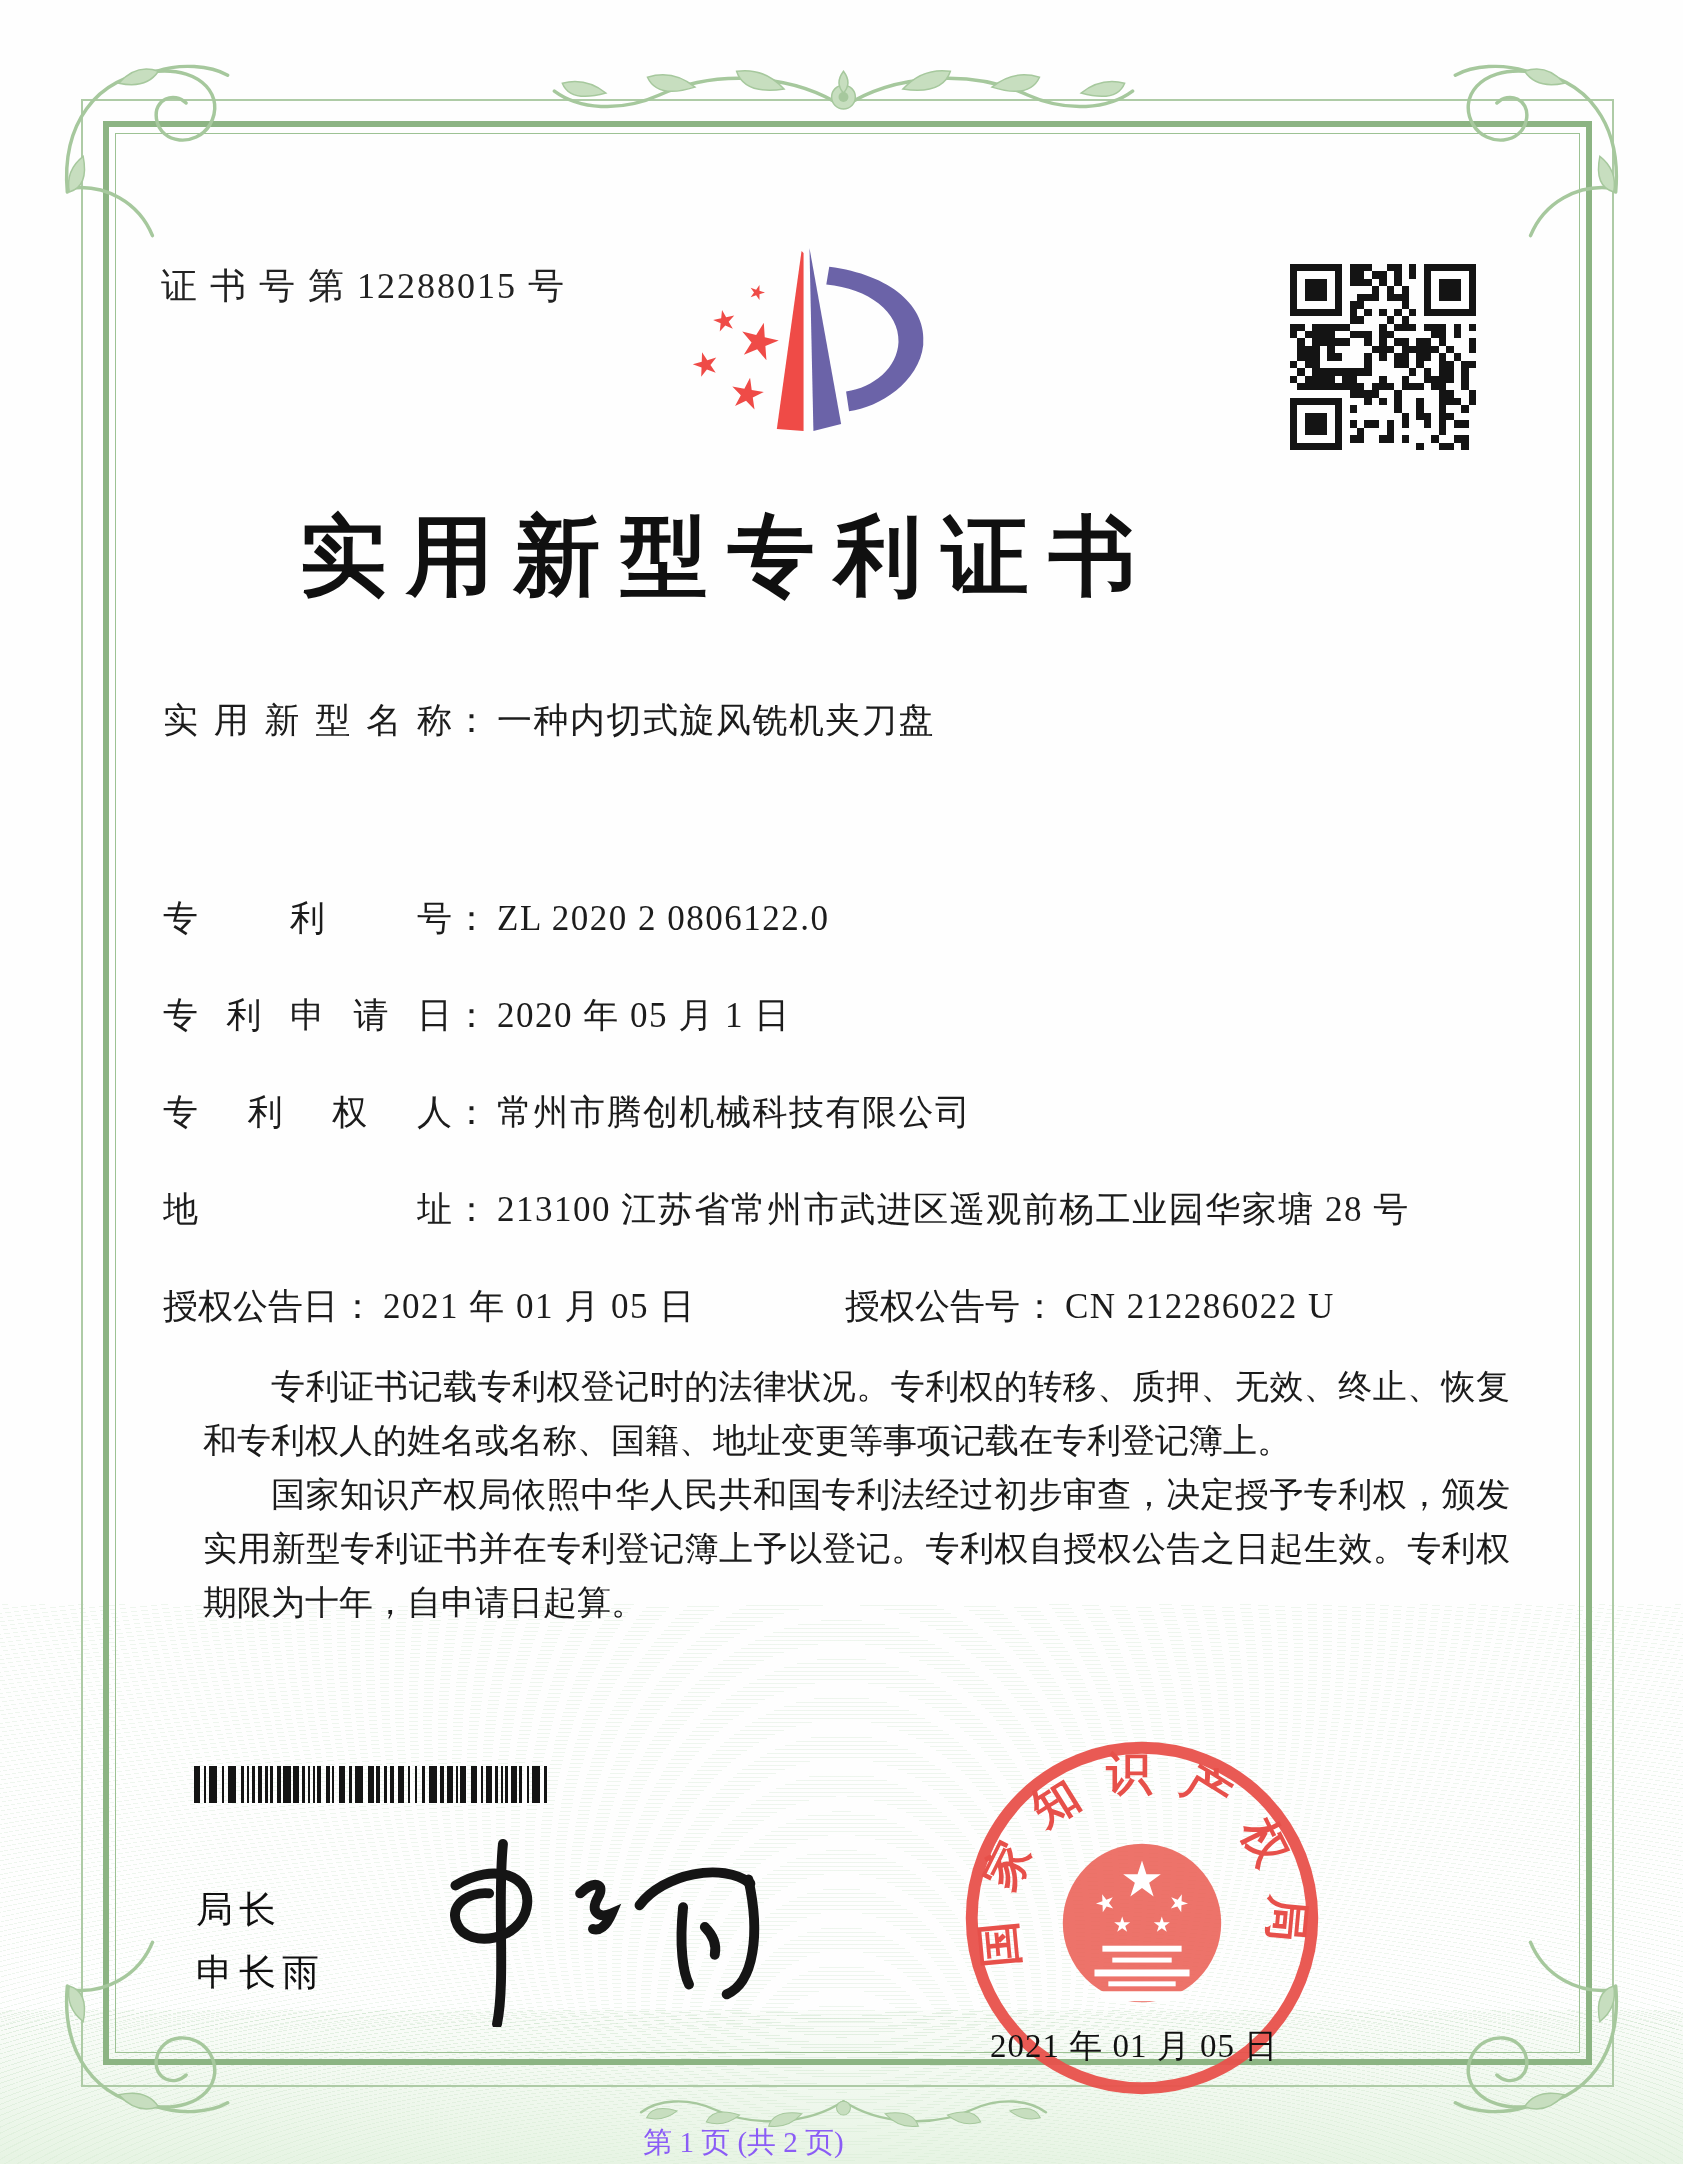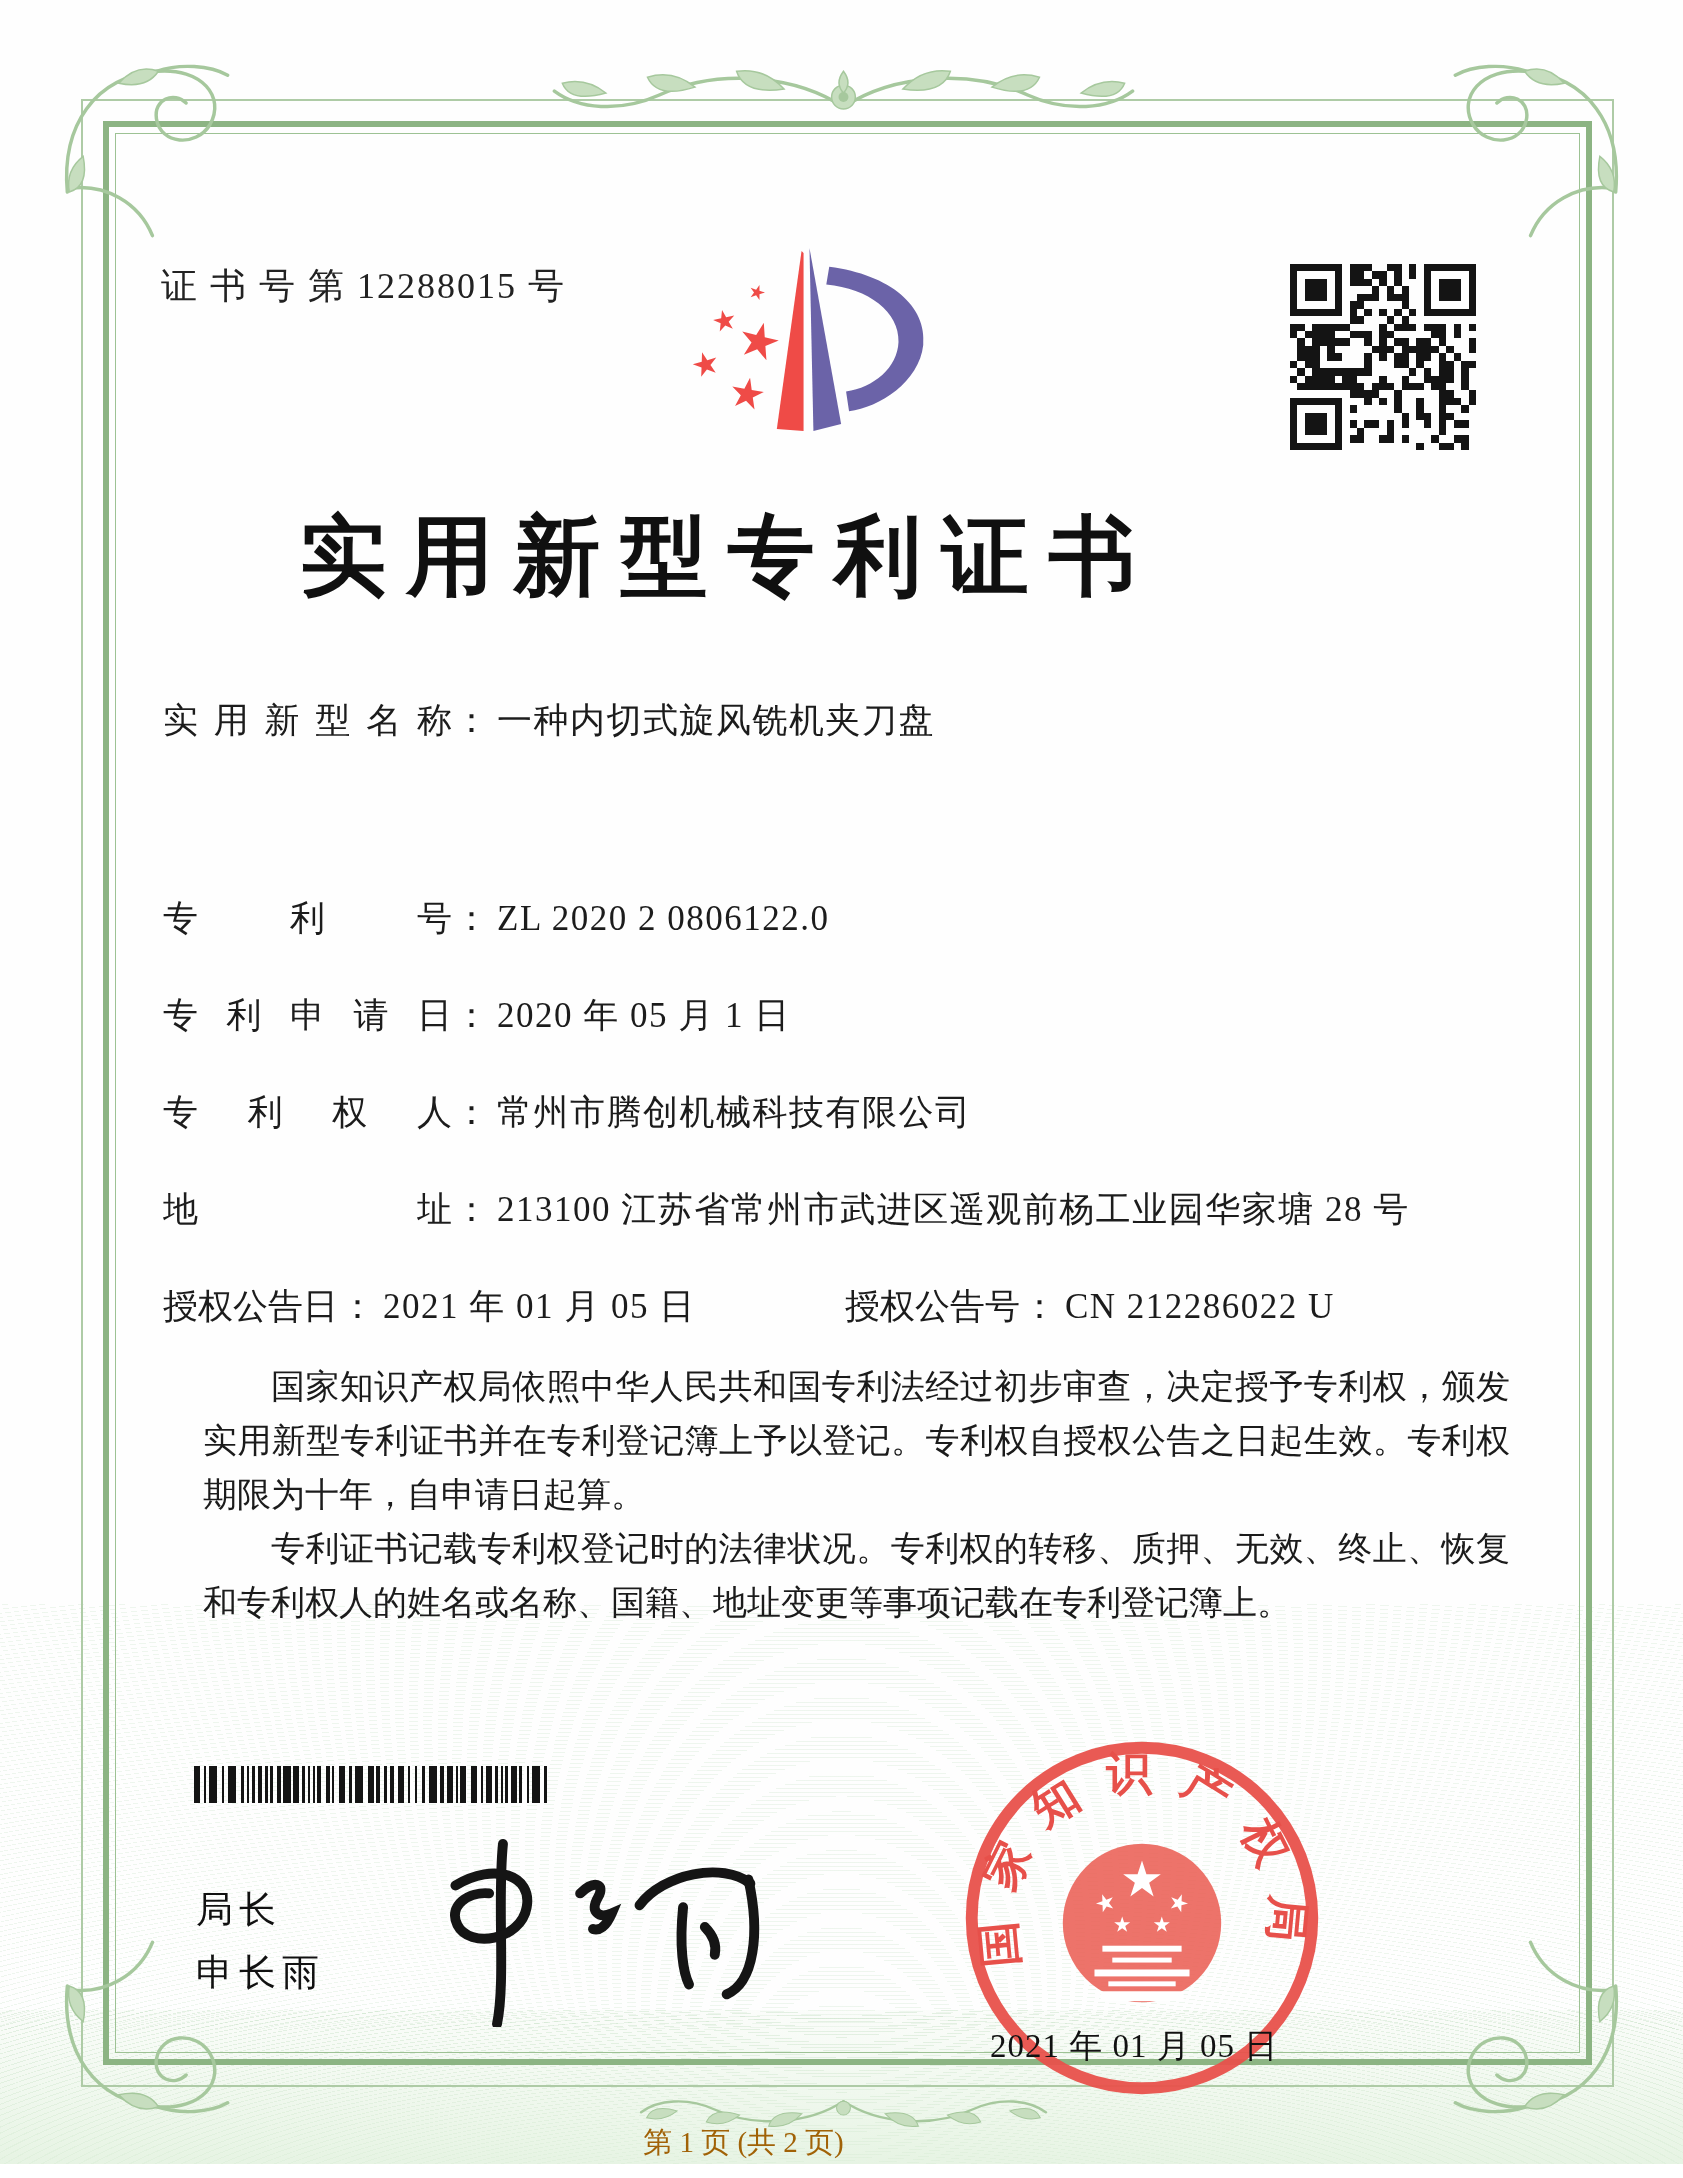--- a/index.html
+++ b/index.html
@@ -42,21 +42,21 @@
 
   .barcode{position:absolute;left:194px;top:1766px;width:356px;height:37px;display:flex;z-index:2;}
   .barcode span{display:block;height:100%;background:#141414;flex:0 0 auto;}
 
   .sig-label{position:absolute;left:196px;z-index:2;font-family:"Liberation Sans","DejaVu Sans",sans-serif;
              font-size:37px;letter-spacing:6px;color:#111;}
   .signature{position:absolute;left:386px;top:1834px;z-index:3;}
 
   .seal{position:absolute;left:944px;top:1720px;z-index:3;}
   .seal-date{position:absolute;left:990px;top:2024px;font-size:33px;letter-spacing:1px;color:#111;z-index:4;}
-  .footer{position:absolute;left:594px;top:2123px;width:299px;text-align:center;font-size:29px;color:#a16207;z-index:2;}
+  .footer{position:absolute;left:594px;top:2123px;width:299px;text-align:center;font-size:29px;color:#8b5cf6;z-index:2;}
 </style>
 </head>
 <body>
 
 <div class="page">
 
   <div class="wave1"></div>
   <div class="wave2"></div>
 
   <div class="frame frame-outer"></div>
@@ -450,22 +450,22 @@
   </div>
 
   <div class="field" style="top:1283px">
     <span class="glabel">授权公告日</span><span class="fcolon">：</span><span class="fvalue">2021 年 01 月 05 日</span>
     <span class="gpair2">
       <span class="glabel">授权公告号</span><span class="fcolon">：</span><span class="fvalue">CN 212286022 U</span>
     </span>
   </div>
 
   <div class="body-text">
+    <p>专利证书记载专利权登记时的法律状况。专利权的转移、质押、无效、终止、恢复和专利权人的姓名或名称、国籍、地址变更等事项记载在专利登记簿上。</p>
     <p>国家知识产权局依照中华人民共和国专利法经过初步审查，决定授予专利权，颁发实用新型专利证书并在专利登记簿上予以登记。专利权自授权公告之日起生效。专利权期限为十年，自申请日起算。</p>
-    <p>专利证书记载专利权登记时的法律状况。专利权的转移、质押、无效、终止、恢复和专利权人的姓名或名称、国籍、地址变更等事项记载在专利登记簿上。</p>
   </div>
 
   <div id="barcode" class="barcode">
       <span style="width:6px;margin-right:4px"></span>
       <span style="width:2px;margin-right:3px"></span>
       <span style="width:8px;margin-right:5px"></span>
       <span style="width:2px;margin-right:4px"></span>
       <span style="width:8px;margin-right:5px"></span>
       <span style="width:3px;margin-right:3px"></span>
       <span style="width:2px;margin-right:3px"></span>

